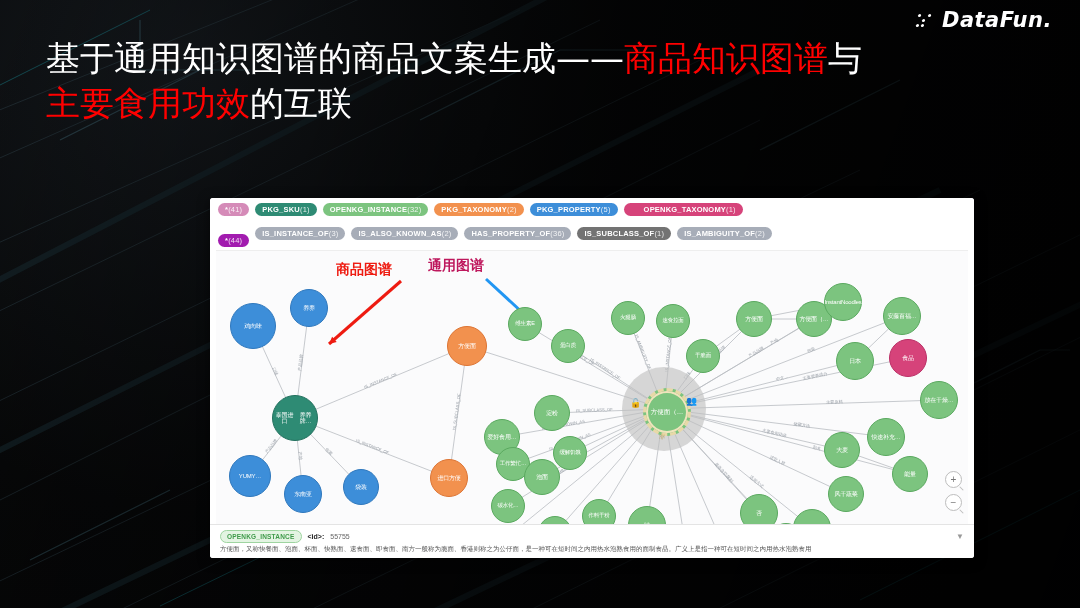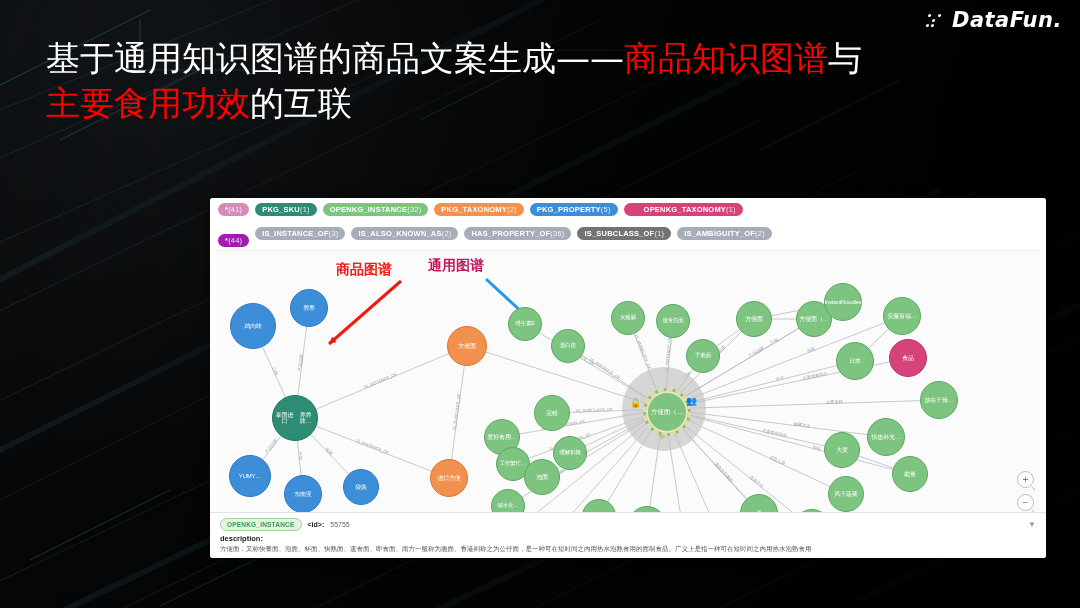--- a/index.html
+++ b/index.html
@@ -10,35 +10,35 @@
     position:relative;
   }
   
   .bg{position:absolute;inset:0;overflow:hidden;background:
       radial-gradient(circle at 18% 12%, #14181c 0%, #070809 42%, #030304 100%);}
   .bg svg{position:absolute;inset:0;}
   .bg .vign{position:absolute;inset:0;
      background:linear-gradient(110deg, rgba(0,0,0,.0) 0%, rgba(0,0,0,.55) 45%, rgba(0,0,0,.85) 100%);}
 
   
-  .logo{position:absolute;right:18px;top:8px;display:flex;align-items:center;gap:12px;}
+  .logo{position:absolute;right:28px;top:8px;display:flex;align-items:center;gap:12px;}
   .logo .dots{display:grid;grid-template-columns:repeat(3,3px);grid-auto-rows:3px;gap:2px;transform:skewX(-12deg);}
   .logo .dots i{display:block;width:3px;height:3px;background:#fff;border-radius:50%;}
   .logo .dots i.off{opacity:0;}
   .logo .txt{color:#fff;font-size:21px;font-style:italic;font-weight:bold;letter-spacing:.5px;
              font-family:"DejaVu Sans",sans-serif;}
 
   
   .title{position:absolute;left:46px;top:36px;width:1000px;
          font-size:34px;line-height:1.33;color:#ffffff;font-weight:400;
          font-family:"DejaVu Sans","Liberation Sans",sans-serif;}
   .title .red{color:#ff0000;}
 
   
-  .app{position:absolute;left:210px;top:198px;width:836px;height:360px;
+  .app{position:absolute;left:210px;top:198px;width:764px;height:360px;
        background:#ffffff;border-radius:3px;box-shadow:0 2px 12px rgba(0,0,0,.6);
        overflow:hidden;}
   .legend{padding:5px 8px 3px 8px;display:flex;flex-direction:column;gap:4px;background:#fff;}
   .legend .row{display:flex;gap:6px;align-items:center;flex-wrap:nowrap;}
   .tag{border-radius:9px;padding:2px 7px;font-size:7.5px;font-weight:bold;color:#fff;white-space:nowrap;
        letter-spacing:.2px;font-family:"Liberation Sans",sans-serif;}
   .tag .cnt{font-weight:normal;opacity:.85;}
 
   .canvas{position:relative;height:300px;background:#fbfbfc;margin:0 6px;border-top:1px solid #eee;overflow:hidden;}
   .canvas svg{position:absolute;left:0;top:0;}
@@ -382,16 +382,15 @@
       <div class="halo-ico" style="left: 442px; top: 182px;">⚛</div>
     </div>
 
   <div class="info">
     <div class="hdr">
       <span class="pill">OPENKG_INSTANCE</span>
       <span class="idlbl">&lt;id&gt;:</span>
       <span class="idval">55755</span>
       <span class="caret">▼</span>
     </div>
-    <div class="desc-l">description:</div>
     <div class="desc-t">方便面，又称快餐面、泡面、杯面、快熟面、速食面、即食面、南方一般称为脆面、香港则称之为公仔面，是一种可在短时间之内用热水泡熟食用的面制食品。广义上是指一种可在短时间之内用热水泡熟食用</div>
   </div>
 </div>
 
 </body></html>

